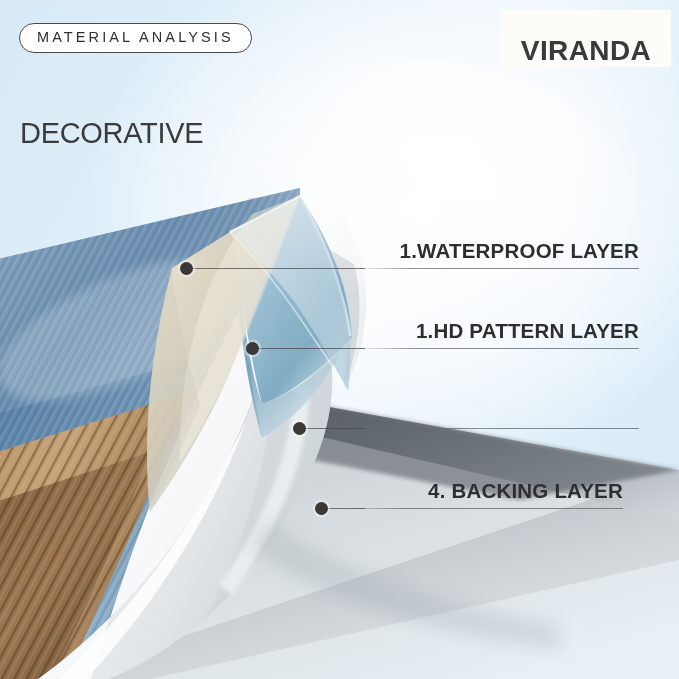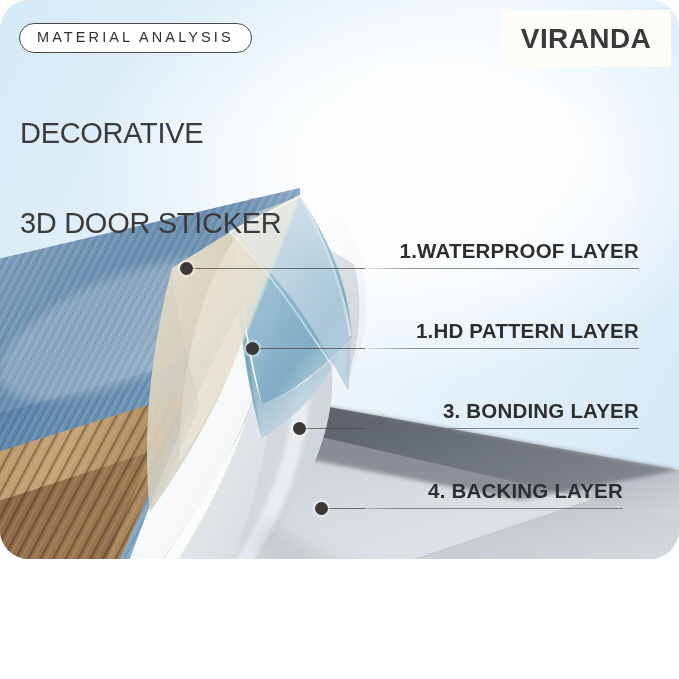--- a/index.html
+++ b/index.html
@@ -3,25 +3,24 @@
 <meta charset="utf-8">
 <title>Material Analysis — Decorative 3D Door Sticker</title>
 <style>
   html,body{margin:0;padding:0;}
   body{
     width:679px;height:679px;overflow:hidden;
     font-family:"Liberation Sans","DejaVu Sans",sans-serif;
     background:#ffffff;
   }
   #poster{
-    position:relative;width:679px;height:559px;overflow:hidden;
+    position:relative;width:679px;height:679px;overflow:hidden;
     background:
       radial-gradient(ellipse 70% 55% at 62% 30%, rgba(255,255,255,0.98) 0%, rgba(255,255,255,0.70) 38%, rgba(255,255,255,0.0) 70%),
       linear-gradient(118deg,#d7eaf7 0%,#e2f0f9 30%,#eef6fc 52%,#e0eff9 74%,#d4e8f6 100%);
-    border-radius: 29px;
   }
 
   
   .badge{
     position:absolute;left:19px;top:23px;
     border:1.6px solid #4a4a4a;border-radius:18px;
     background:#ffffff;
     padding:6px 17px 7px 17px;
     font-size:14.5px;letter-spacing:3.1px;color:#2f2f2f;
     font-weight:400;line-height:1;white-space:nowrap;
@@ -29,21 +28,21 @@
   .headline{
     position:absolute;left:20px;top:66px;
     color:#3b3b3b;font-weight:400;
     font-size:29px;line-height:45px;letter-spacing:-0.3px;
     white-space:pre-line;
   }
   .headline .ln{display:block;}
   .logo-box{
     position:absolute;left:501px;top:10px;width:170px;height:57px;
     background:#fdfcf8;
-    display:flex;align-items:center;justify-content:center;
+    display:flex;align-items:flex-end;justify-content:center;
   }
   .logo-text{
     font-size:28px;font-weight:700;color:#3a3a3a;letter-spacing:0.4px;
   }
 
   
   #stage{position:absolute;left:0;top:0;width:679px;height:679px;}
   #stage svg{display:block;width:679px;height:679px;}
 
   
@@ -280,42 +279,40 @@
     <ellipse cx="420" cy="210" rx="215" ry="150" fill="url(#gGlow)" opacity="0.75"></ellipse>
 
     <path d="M 268,520 C 320,560 420,600 560,625 L 560,650 C 400,630 300,586 250,548 Z" fill="#9aa2a8" opacity="0.28" filter="url(#soft3)"></path>
   </svg>
   </div>
 
   <div class="badge">MATERIAL ANALYSIS</div>
 
   <div class="headline">
     <span class="ln">DECORATIVE</span>
-    <span class="ln">3D DOOR STICKER</span>
   </div>
 
   <div class="logo-box">
     <span class="logo-text">VIRANDA</span>
   </div>
 
   <div id="callouts">
       <div class="callout" style="right: 40px; top: 238px; width: 274px; height: 31px;">
         <div class="lbl">1.WATERPROOF LAYER</div>
         <div class="rule" style="width: 274px;"></div>
       </div>
       <div class="leader" style="left: 190px; top: 268px; width: 175px;"></div>
       <div class="dot" style="left: 179.5px; top: 261.5px; background: rgb(59, 56, 54);"></div>
       <div class="callout" style="right: 40px; top: 318px; width: 274px; height: 31px;">
         <div class="lbl">1.HD PATTERN LAYER</div>
         <div class="rule" style="width: 274px;"></div>
       </div>
       <div class="leader" style="left: 256px; top: 348px; width: 109px;"></div>
       <div class="dot" style="left: 245.5px; top: 341.5px; background: rgb(59, 56, 54);"></div>
       <div class="callout" style="right: 40px; top: 398px; width: 274px; height: 31px;">
-        <div class="lbl">3. BONDING LAYER</div>
         <div class="rule" style="width: 274px;"></div>
       </div>
       <div class="leader" style="left: 303px; top: 428px; width: 62px;"></div>
       <div class="dot" style="left: 292.5px; top: 421.5px; background: rgb(59, 56, 54);"></div>
       <div class="callout" style="right: 56px; top: 478px; width: 274px; height: 31px;">
         <div class="lbl">4. BACKING LAYER</div>
         <div class="rule" style="width: 274px;"></div>
       </div>
       <div class="leader" style="left: 325px; top: 508px; width: 40px;"></div>
       <div class="dot" style="left: 314.5px; top: 501.5px; background: rgb(59, 56, 54);"></div>

